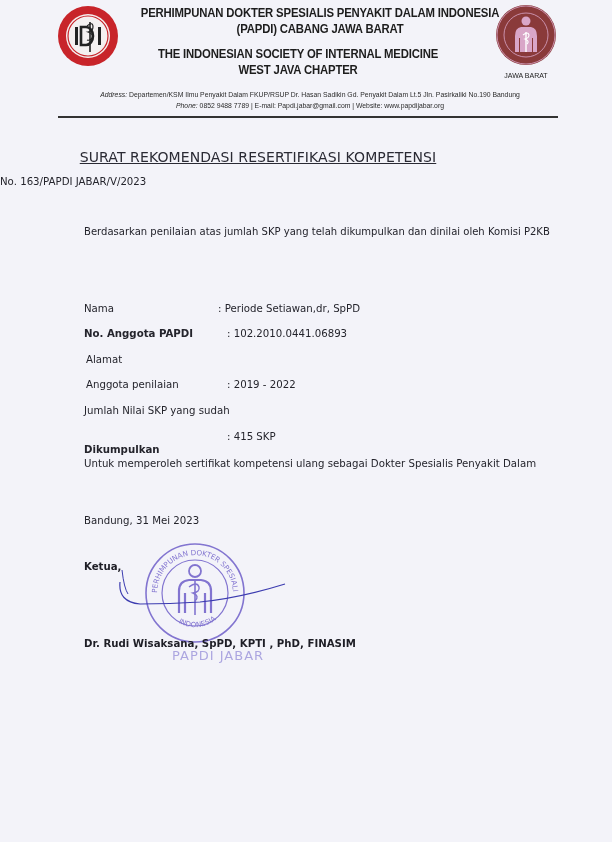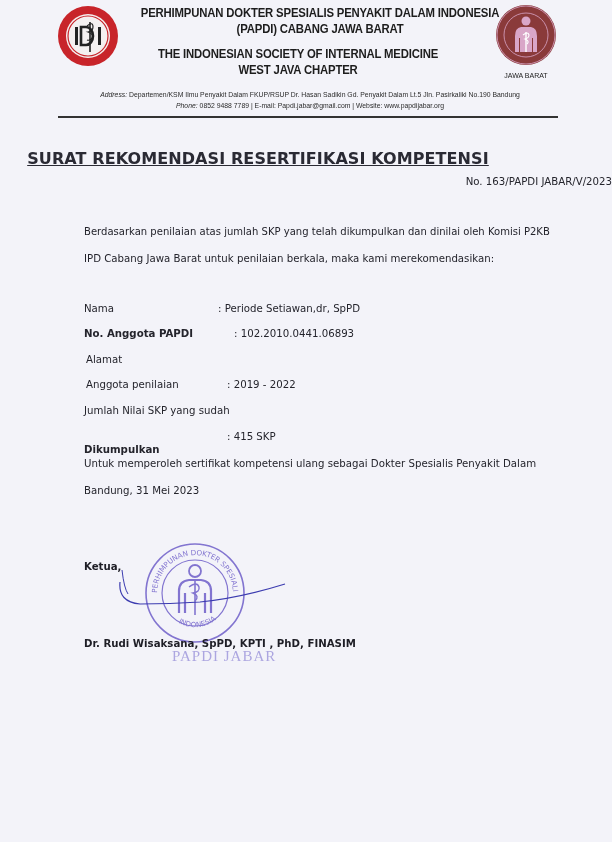--- a/index.html
+++ b/index.html
@@ -35,24 +35,24 @@
   }
   .addr-1 { top:90px; left:4px; }
   .addr-2 { top:101px; left:4px; }
   .addr i { font-style:italic; }
   .rule { position:absolute; left:58px; top:116px; width:500px; height:1.5px; background:#333; }
 
   
   .t { position:absolute; font-family:"DejaVu Sans", sans-serif; font-size:10.2px; color:#24242c; white-space:nowrap; transform-origin:left center; }
   .title {
     position:absolute; left:0; width:516px; top:149px; text-align:center;
-    font-family:"DejaVu Sans", sans-serif; font-weight:bold; font-size:16px;
+    font-family:"DejaVu Sans", sans-serif; font-weight:normal; font-size:14px;
     text-decoration:underline; color:#2a2a34; letter-spacing:0.1px;
   }
-  .docno { position:absolute; left:0; width:612px; top:176px; text-align:right; font-size:10.2px; color:#24242c; font-family:"DejaVu Sans", sans-serif; }
+  .docno { position:absolute; left:0; width:612px; top:176px; text-align:left; font-size:10.2px; color:#24242c; font-family:"DejaVu Sans", sans-serif; }
 
   .bold { font-weight:bold; color:#1e1e26; }
 
   
   .stamp { position:absolute; left:143px; top:541px; width:104px; height:104px; opacity:0.85; }
   .sig { position:absolute; left:110px; top:560px; width:180px; height:60px; }
 </style>
 </head>
 <body>
 
@@ -93,41 +93,40 @@
   <div class="addr addr-2">
     <i>Phone:</i>
     <span>0852 9488 7789 | E-mail: Papdi.jabar@gmail.com | Website: www.papdijabar.org</span>
   </div>
   <div class="rule"></div>
 
   <div class="title">SURAT  REKOMENDASI RESERTIFIKASI KOMPETENSI</div>
   <div class="docno">No. 163/PAPDI JABAR/V/2023</div>
 
   <div class="t" style="left:84px; top:226px; transform:scaleX(0.985);">Berdasarkan penilaian atas jumlah SKP yang telah dikumpulkan dan dinilai oleh Komisi P2KB</div>
-  <div class="t" style="left:84px; top:253px;">IPD Cabang Jawa Barat untuk penilaian berkala, maka kami merekomendasikan:</div>
 
   <div class="t" style="left:84px; top:303px;">Nama</div>
   <div class="t" style="left:218px; top:303px;">: Periode Setiawan,dr, SpPD</div>
 
   <div class="t" style="left:84px; top:328px;font-weight:bold;">No. Anggota PAPDI</div>
-  <div class="t" style="left:234px; top:328px;text-align:right;">: 102.2010.0441.06893</div>
+  <div class="t" style="left:227px; top:328px;text-align:right;">: 102.2010.0441.06893</div>
 
   <div class="t" style="left:86px; top:354px;">Alamat</div>
 
   <div class="t" style="left:86px; top:379px;">Anggota penilaian</div>
   <div class="t" style="left:227px; top:379px;">: 2019 - 2022</div>
 
   <div class="t" style="left:84px; top:405px;">Jumlah Nilai SKP yang sudah</div>
 
   <div class="t" style="left:84px; top:444px;font-weight:bold;">Dikumpulkan</div>
   <div class="t" style="left:227px; top:431px;">: 415 SKP</div>
 
   <div class="t" style="left:84px; top:458px;">Untuk memperoleh sertifikat kompetensi ulang sebagai Dokter Spesialis Penyakit Dalam</div>
 
-  <div class="t" style="left:84px; top:485px;">Bandung, 31 Mei  2023</div>
+  <div class="t" style="left:84px; top:515px;">Bandung, 31 Mei  2023</div>
   <div class="t bold" style="left:84px; top:561px;">Ketua,</div>
 
   <svg class="stamp" viewBox="0 0 104 104">
     <defs>
       <path id="arcTop" d="M14 52 a38 38 0 0 1 76 0"></path>
       <path id="arcBot" d="M26 74 a34 34 0 0 0 52 0"></path>
     </defs>
     <circle cx="52" cy="52" r="49" fill="none" stroke="#6f5fc9" stroke-width="1.6"></circle>
     <circle cx="52" cy="52" r="33" fill="none" stroke="#6f5fc9" stroke-width="1.2"></circle>
     <text font-family="DejaVu Sans, sans-serif" font-size="7.2" fill="#6f5fc9">
@@ -141,15 +140,15 @@
     <path d="M52 40 v34" stroke="#6f5fc9" stroke-width="1.6"></path>
     <path d="M46 46 q8 -6 10 0 q1 5 -6 6 q7 3 2 8" fill="none" stroke="#6f5fc9" stroke-width="1.4"></path>
   </svg>
 
   <svg class="sig" viewBox="0 0 180 60">
     <path d="M10 22 q-2 20 20 22 q30 0 60 -2 q40 -4 85 -18" fill="none" stroke="#3c3cb0" stroke-width="1.2"></path>
     <path d="M12 10 q2 18 6 24" fill="none" stroke="#3c3cb0" stroke-width="1"></path>
   </svg>
 
   <div class="t bold" style="left:84px; top:638px;">Dr. Rudi Wisaksana, SpPD, KPTI , PhD, FINASIM</div>
-  <div class="t" style="left:172px; top:648px; color:#8f86d6; font-size:15px; letter-spacing:1px; opacity:0.7;font-family:Liberation Serif, serif;">PAPDI JABAR</div>
+  <div class="t" style="left:172px; top:648px; color:#8f86d6; font-size:13px; letter-spacing:1px; opacity:0.7;">PAPDI JABAR</div>
 
 </div>
 
 </body></html>

